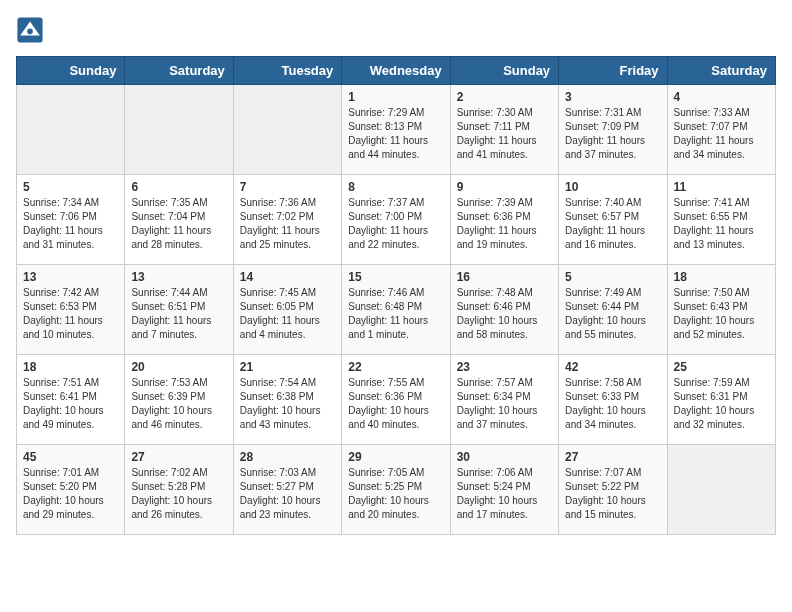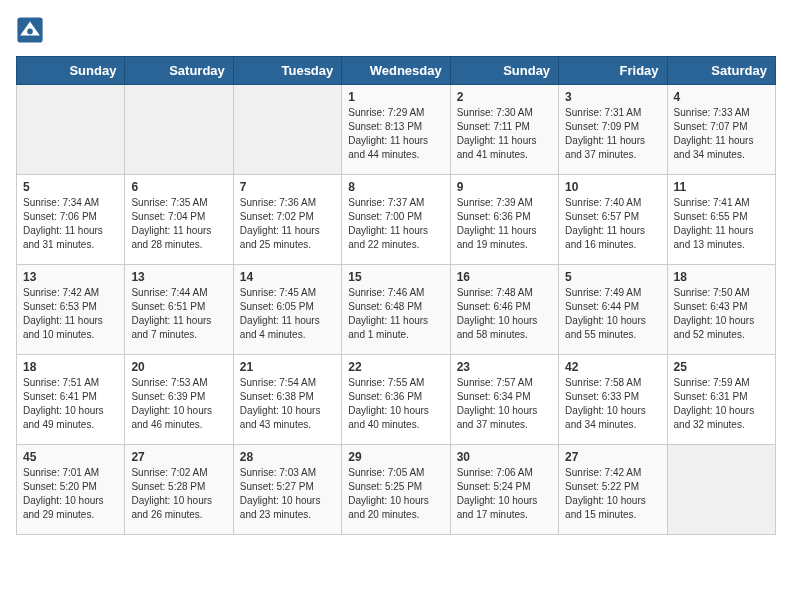--- a/index.html
+++ b/index.html
@@ -309,20 +309,20 @@
 Daylight: 10 hours and 20 minutes.</div>
         </td>
         <td>
           <span class="day-num">30</span>
           <div class="cell-info">Sunrise: 7:06 AM
 Sunset: 5:24 PM
 Daylight: 10 hours and 17 minutes.</div>
         </td>
         <td>
           <span class="day-num">27</span>
-          <div class="cell-info">Sunrise: 7:42 AM
+          <div class="cell-info">Sunrise: 7:07 AM
 Sunset: 5:22 PM
 Daylight: 10 hours and 15 minutes.</div>
         </td>
         <td class="empty-cell"></td>
       </tr>
     </tbody>
 </table>
 
 </body></html>

